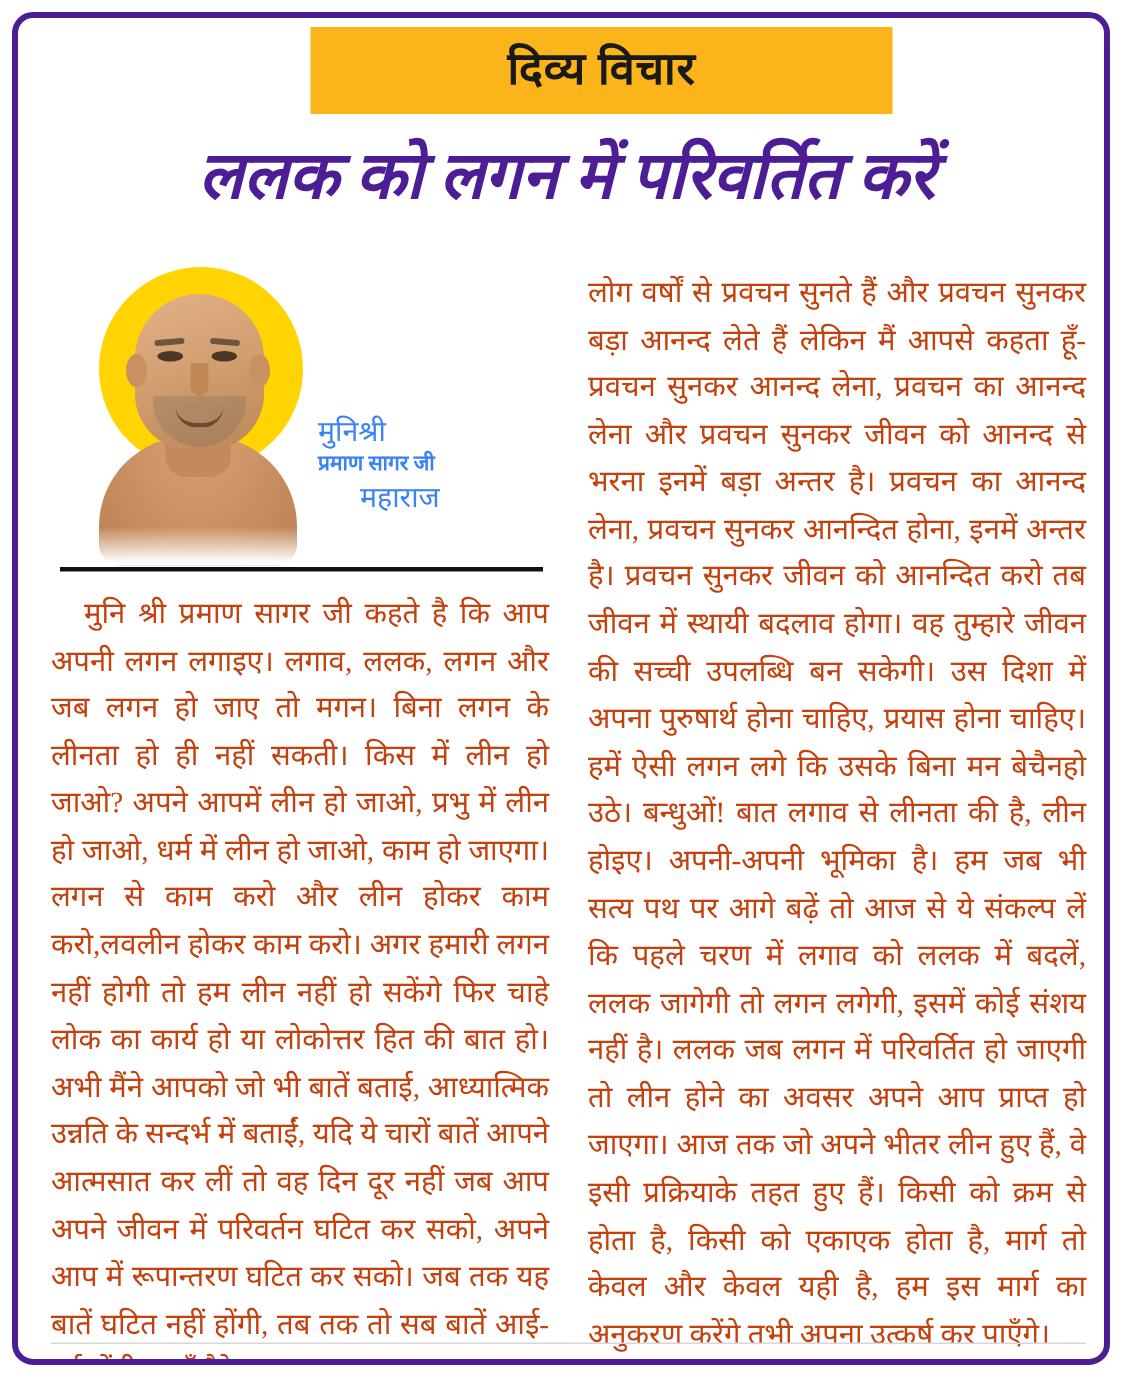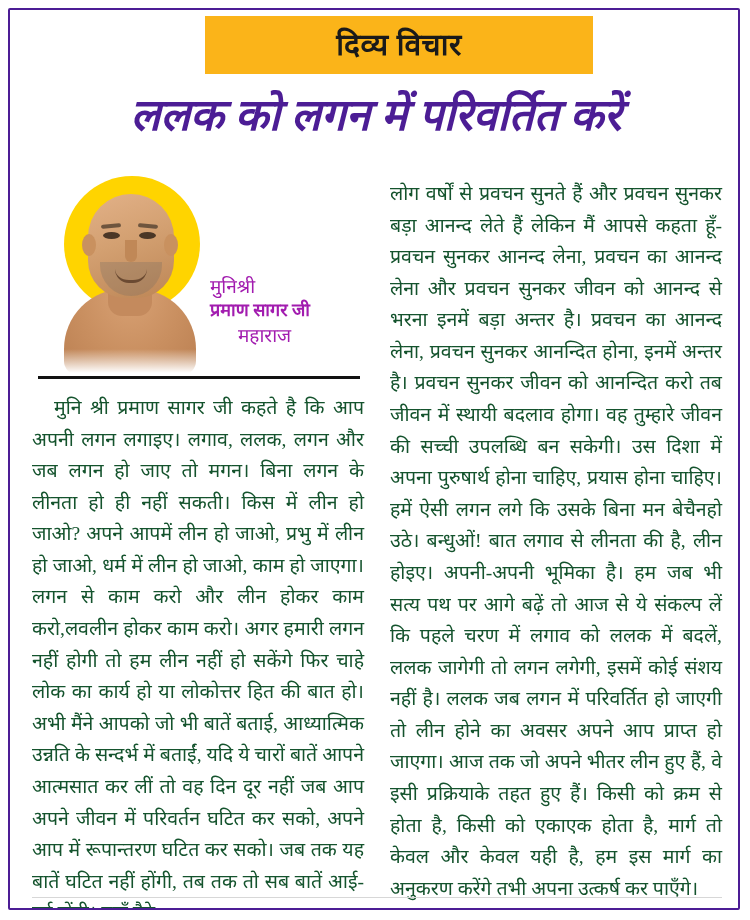--- a/index.html
+++ b/index.html
@@ -14,22 +14,22 @@
     overflow: hidden;
   }
 
   .card {
     position: absolute;
     left: 8px;
     top: 8px;
     width: 732px;
     height: 902px;
     box-sizing: border-box;
-    border: 2px solid #4c1d95;
-    border-radius: 2px;
+    border: 4px solid #4c1d95;
+    border-radius: 14px;
     background: #ffffff;
     overflow: hidden;
   }
 
   
   .banner-row {
     position: absolute;
     left: 0;
     top: 6px;
     width: 732px;
@@ -206,41 +206,41 @@
     height: 26px;
     background: linear-gradient(to bottom, rgba(255,255,255,0) 0%, #ffffff 92%);
   }
 
   .caption {
     position: absolute;
     left: 178px;
     top: 104px;
     width: 150px;
     line-height: 1.32;
-    color: #a21caf;
+    color: #3b82f6;
   }
   .caption .c1 { font-size: 19px; }
-  .caption .c2 { font-size: 18px; font-weight: bold; }
+  .caption .c2 { font-size: 14px; font-weight: bold; }
   .caption .c3 { font-size: 19px; margin-left: 28px; }
 
   .rule {
     position: absolute;
     left: 6px;
     top: 206px;
     width: 322px;
     height: 0;
     border-top: 3px solid #111111;
   }
 
   
   .body-text {
     font-family: "Liberation Serif", "DejaVu Serif", serif;
     font-size: 19.5px;
     line-height: 1.62;
-    color: #14532d;
+    color: #c2410c;
     text-align: justify;
     text-justify: inter-word;
   }
   .col-left .body-text {
     position: absolute;
     left: 0;
     top: 222px;
     width: 332px;
   }
   .col-left .body-text::first-letter { }

